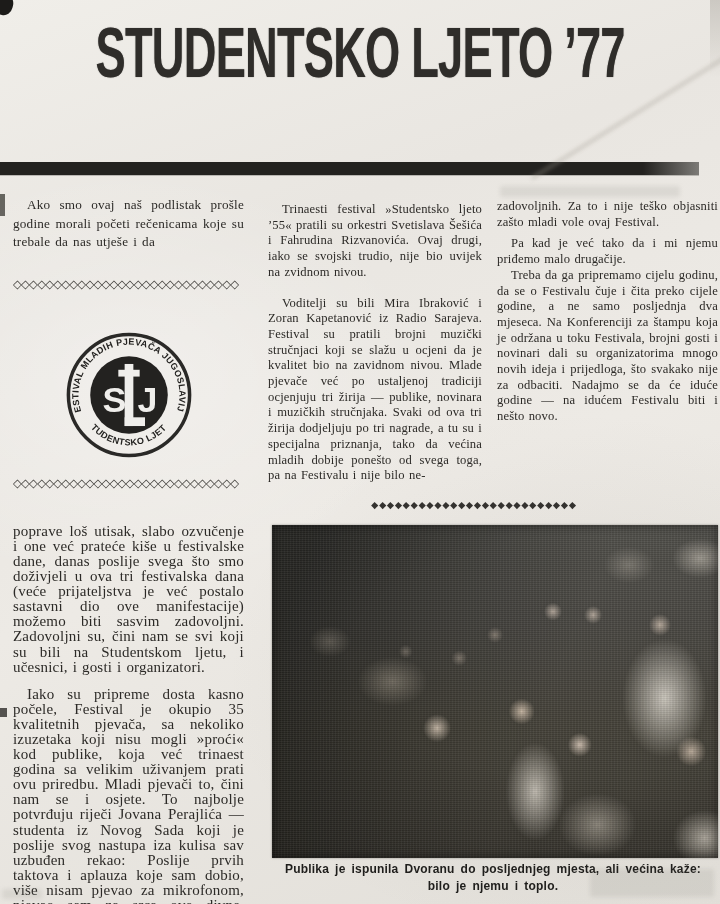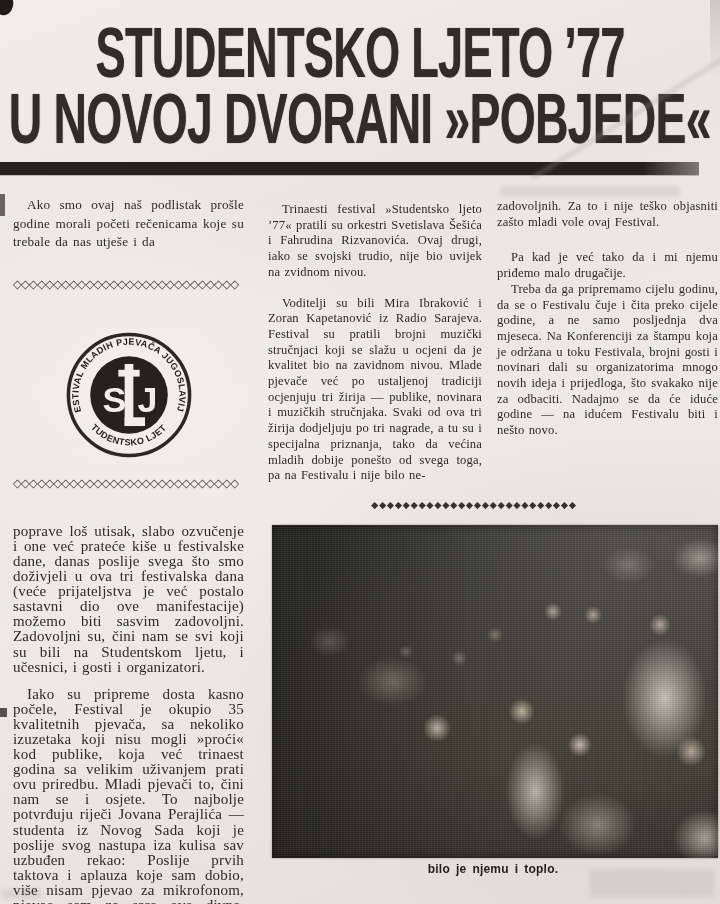--- a/index.html
+++ b/index.html
@@ -31,21 +31,21 @@
   .col p{margin:0;}
   #col-left{left:13px;top:196px;width:231px;}
   #col-left .intro{font-size:13.2px;line-height:18.6px;text-indent:14px;letter-spacing:.2px;word-spacing:1.5px;}
   .lower{font-size:15px;line-height:15.1px;letter-spacing:.2px;word-spacing:1px;}
   #left-body1{margin-top:34px !important;}
   #left-body2{margin-top:12px !important;text-indent:14px;}
   #col-mid{left:268px;top:202px;width:214px;font-size:12.6px;line-height:15.7px;letter-spacing:.15px;word-spacing:1px;}
   #col-mid .p1{text-indent:14px;}
   #col-mid .p2{margin-top:15px;text-indent:14px;}
   #col-right{left:497px;top:199px;width:221px;font-size:12.6px;line-height:15.7px;letter-spacing:.15px;word-spacing:1px;}
-  #col-right .p2{margin-top:20px;text-indent:14px;}
+  #col-right .p2{margin-top:6px;text-indent:14px;}
   #col-right .p3{text-indent:14px;}
   .signature{margin-top:9px;text-align:right;font-size:13px;letter-spacing:1.6px;color:#2b2926;}
   
   .chain{color:#3c3a36;font-size:11.5px;letter-spacing:-.8px;white-space:nowrap;overflow:hidden;line-height:13px;}
   #chain1{margin-top:26px;}
   #chain2{margin-top:18px;}
   #chain-filled{
     position:absolute;left:371px;top:500px;width:240px;overflow:hidden;white-space:nowrap;
     color:#34322f;font-size:9.5px;letter-spacing:.6px;line-height:11px;
   }
@@ -100,23 +100,20 @@
   #bleed3{left:2px;top:889px;width:40px;height:10px;}
 </style>
 </head>
 <body>
 
 <div id="page">
 
   <div class="hl-row" id="headline1">
     <div class="hl">STUDENTSKO LJETO ’77</div>
   </div>
-  <div class="hl-row" id="headline2">
-    <div class="hl">U NOVOJ DVORANI »POBJEDE«</div>
-  </div>
   <div id="headline-rule"></div>
 
   <div class="col" id="col-left">
     <p class="intro">Ako smo ovaj naš podlistak prošle godine morali početi rečenicama koje su trebale da nas utješe i da</p>
     <div class="chain" id="chain1">◇◇◇◇◇◇◇◇◇◇◇◇◇◇◇◇◇◇◇◇◇◇◇◇◇◇◇◇</div>
 
     <div class="logo-wrap">
       <svg width="128" height="128" viewBox="0 0 132 132">
         <circle cx="66" cy="66" r="62.5" fill="none" stroke="#2a2927" stroke-width="3.6"></circle>
         <circle cx="66" cy="66" r="40" fill="#232220"></circle>
@@ -135,35 +132,36 @@
         <text x="85" y="84" text-anchor="middle" font-family="Liberation Sans, sans-serif" font-size="37" font-weight="700" fill="#efeeeb">J</text>
       </svg>
     </div>
 
     <div class="chain" id="chain2">◇◇◇◇◇◇◇◇◇◇◇◇◇◇◇◇◇◇◇◇◇◇◇◇◇◇◇◇</div>
     <p class="lower" id="left-body1">poprave loš utisak, slabo ozvučenje i one već prateće kiše u festivalske dane, danas poslije svega što smo doživjeli u ova tri festivalska dana (veće prijateljstva je već postalo sastavni dio ove manifestacije) možemo biti sasvim zadovoljni. Zadovoljni su, čini nam se svi koji su bili na Studentskom ljetu, i učesnici, i gosti i organizatori.</p>
     <p class="lower" id="left-body2">Iako su pripreme dosta kasno počele, Festival je okupio 35 kvalitetnih pjevača, sa nekoliko izuzetaka koji nisu mogli »proći« kod publike, koja već trinaest godina sa velikim uživanjem prati ovu priredbu. Mladi pjevači to, čini nam se i osjete. To najbolje potvrđuju riječi Jovana Perajlića — studenta iz Novog Sada koji je poslije svog nastupa iza kulisa sav uzbuđen rekao: Poslije prvih taktova i aplauza koje sam dobio, više nisam pjevao za mikrofonom, pjevao sam za srca ove divne, najdivnije publike.</p>
   </div>
 
   <div class="col" id="col-mid">
-    <p class="p1">Trinaesti festival »Studentsko ljeto ’77« pratili su orkestri Svetislava Šešića i Fahrudina Rizvanovića. Ovaj drugi, iako se svojski trudio, nije bio uvijek na zvidnom nivou.</p>
+    <p class="p1">Trinaesti festival »Studentsko ljeto ’55« pratili su orkestri Svetislava Šešića i Fahrudina Rizvanovića. Ovaj drugi, iako se svojski trudio, nije bio uvijek na zvidnom nivou.</p>
     <p class="p2">Voditelji su bili Mira Ibraković i Zoran Kapetanović iz Radio Sarajeva. Festival su pratili brojni muzički stručnjaci koji se slažu u ocjeni da je kvalitet bio na zavidnom nivou. Mlade pjevače već po ustaljenoj tradiciji ocjenjuju tri žirija — publike, novinara i muzičkih stručnjaka. Svaki od ova tri žirija dodjeljuju po tri nagrade, a tu su i specijalna priznanja, tako da većina mladih dobije ponešto od svega toga, pa na Festivalu i nije bilo ne-</p>
   </div>
 
   <div class="col" id="col-right">
     <p class="p1">zadovoljnih. Za to i nije teško objasniti zašto mladi vole ovaj Festival.</p>
     <p class="p2">Pa kad je već tako da i mi njemu priđemo malo drugačije.</p>
     <p class="p3">Treba da ga pripremamo cijelu godinu, da se o Festivalu čuje i čita preko cijele godine, a ne samo posljednja dva mjeseca. Na Konferenciji za štampu koja je održana u toku Festivala, brojni gosti i novinari dali su organizatorima mnogo novih ideja i prijedloga, što svakako nije za odbaciti. Nadajmo se da će iduće godine — na idućem Festivalu biti i nešto novo.</p>
   </div>
 
   <div id="chain-filled">◆◆◆◆◆◆◆◆◆◆◆◆◆◆◆◆◆◆◆◆◆◆◆◆◆◆</div>
 
   <div id="photo"></div>
 
   <div id="caption">
+    <div>Publika je ispunila Dvoranu do posljednjeg mjesta, ali većina kaže:</div>
     <div>bilo je njemu i toplo.</div>
   </div>
 
   <div class="artifact" id="corner-blob"></div>
   <div class="artifact" id="edge-tick1"></div>
   <div class="artifact" id="edge-tick2"></div>
   <div class="artifact" id="edge-streak"></div>
   <div class="artifact" id="crease"></div>
   <div class="artifact bleed" id="bleed1"></div>
   <div class="artifact bleed" id="bleed2"></div>

